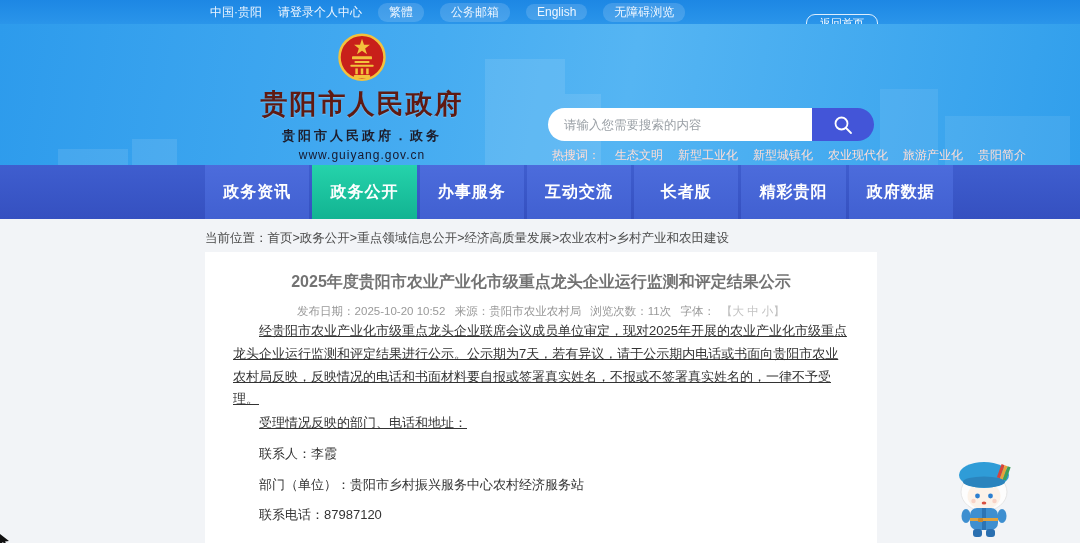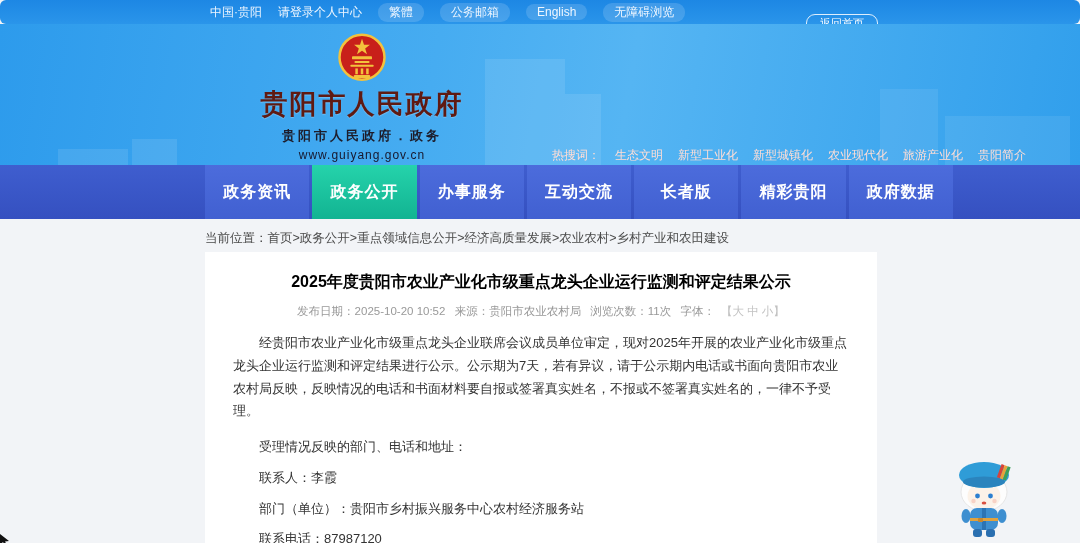--- a/index.html
+++ b/index.html
@@ -10,21 +10,20 @@
     font-family:"Liberation Sans","DejaVu Sans",sans-serif;
   }
 
   
   .topbar {
     height:24px;
     background:linear-gradient(var(--topbar-blue,#1d87e4),#2a95ea);
     display:flex; align-items:center;
     padding-left:210px;
     position:relative;
-    border-radius:6px;
   }
   .topbar-menu { display:flex; align-items:center; gap:16px; font-size:12px; color:#eef6ff; }
   .tb-item { cursor:pointer; white-space:nowrap; }
   .tb-pill { background:rgba(255,255,255,0.15); border-radius:9px; padding:1px 11px; }
   .home-btn {
     position:absolute; right:202px; top:14px;
     font-size:11px; color:#fff; background:transparent;
     border:1px solid rgba(255,255,255,0.85); border-radius:9px;
     padding:1px 13px; cursor:pointer;
     font-family:inherit;
@@ -91,26 +90,26 @@
   .nav-item.active { background:linear-gradient(#25d3ab,var(--active-green,#12b392)); }
 
   
   .breadcrumb { padding:11px 8px 0 205px; font-size:12.5px; color:#4a4a4a; }
   .breadcrumb a { color:#4a4a4a; text-decoration:none; cursor:pointer; }
 
   .card {
     position:absolute; left:205px; top:252px; width:672px; height:330px;
     background:#fff; padding:12px 28px;
   }
-  .art-title { font-size:16px; font-weight:bold; color:#000000; text-align:center; margin-top:8px; }
+  .art-title { font-size:16px; font-weight:bold; color:#737373; text-align:center; margin-top:8px; }
   .meta { text-align:center; font-size:11.5px; color:#999; margin-top:11px; }
   .meta span { margin:0 3px; }
   .font-sizes { color:#c2c2c2; }
   .para, .line { font-size:13px; color:#333; line-height:1.75; text-indent:2em; }
-  .para { margin-top:13px; }
+  .para { margin-top:1px;text-decoration:underline; }
   .line { margin-top:8px; }
 
   
   .mascot { position:absolute; right:55px; top:452px; }
 
   
   .cursor { position:absolute; left:0px; top:534px; }
 </style>
 </head>
 <body>
@@ -147,20 +146,29 @@
       <rect x="22" y="43.5" width="3" height="7" fill="#f3c23c"></rect>
       <rect x="28.5" y="43.5" width="3" height="7" fill="#f3c23c"></rect>
       <rect x="35" y="43.5" width="3" height="7" fill="#f3c23c"></rect>
       <rect x="20" y="51.5" width="20" height="3.5" rx="1.5" fill="#f3c23c"></rect>
     </svg>
     <div class="site-name">贵阳市人民政府</div>
     <div class="site-sub">贵阳市人民政府．政务</div>
     <div class="site-url">www.guiyang.gov.cn</div>
   </div>
 
+  <div class="search">
+    <input placeholder="请输入您需要搜索的内容" style="">
+    <button class="search-btn">
+      <svg width="22" height="22" viewBox="0 0 22 22">
+        <circle cx="9.5" cy="9.5" r="6" fill="none" stroke="#fff" stroke-width="1.8"></circle>
+        <line x1="14" y1="14" x2="19" y2="19" stroke="#fff" stroke-width="1.8" stroke-linecap="round"></line>
+      </svg>
+    </button>
+  </div>
 
   <div class="hotwords">
     <span class="hot-label">热搜词：</span>
     <span id="hot-terms" style="display:flex;gap:15px;">
         <span class="hot-term">生态文明</span>
         <span class="hot-term">新型工业化</span>
         <span class="hot-term">新型城镇化</span>
         <span class="hot-term">农业现代化</span>
         <span class="hot-term">旅游产业化</span>
         <span class="hot-term">贵阳简介</span>

